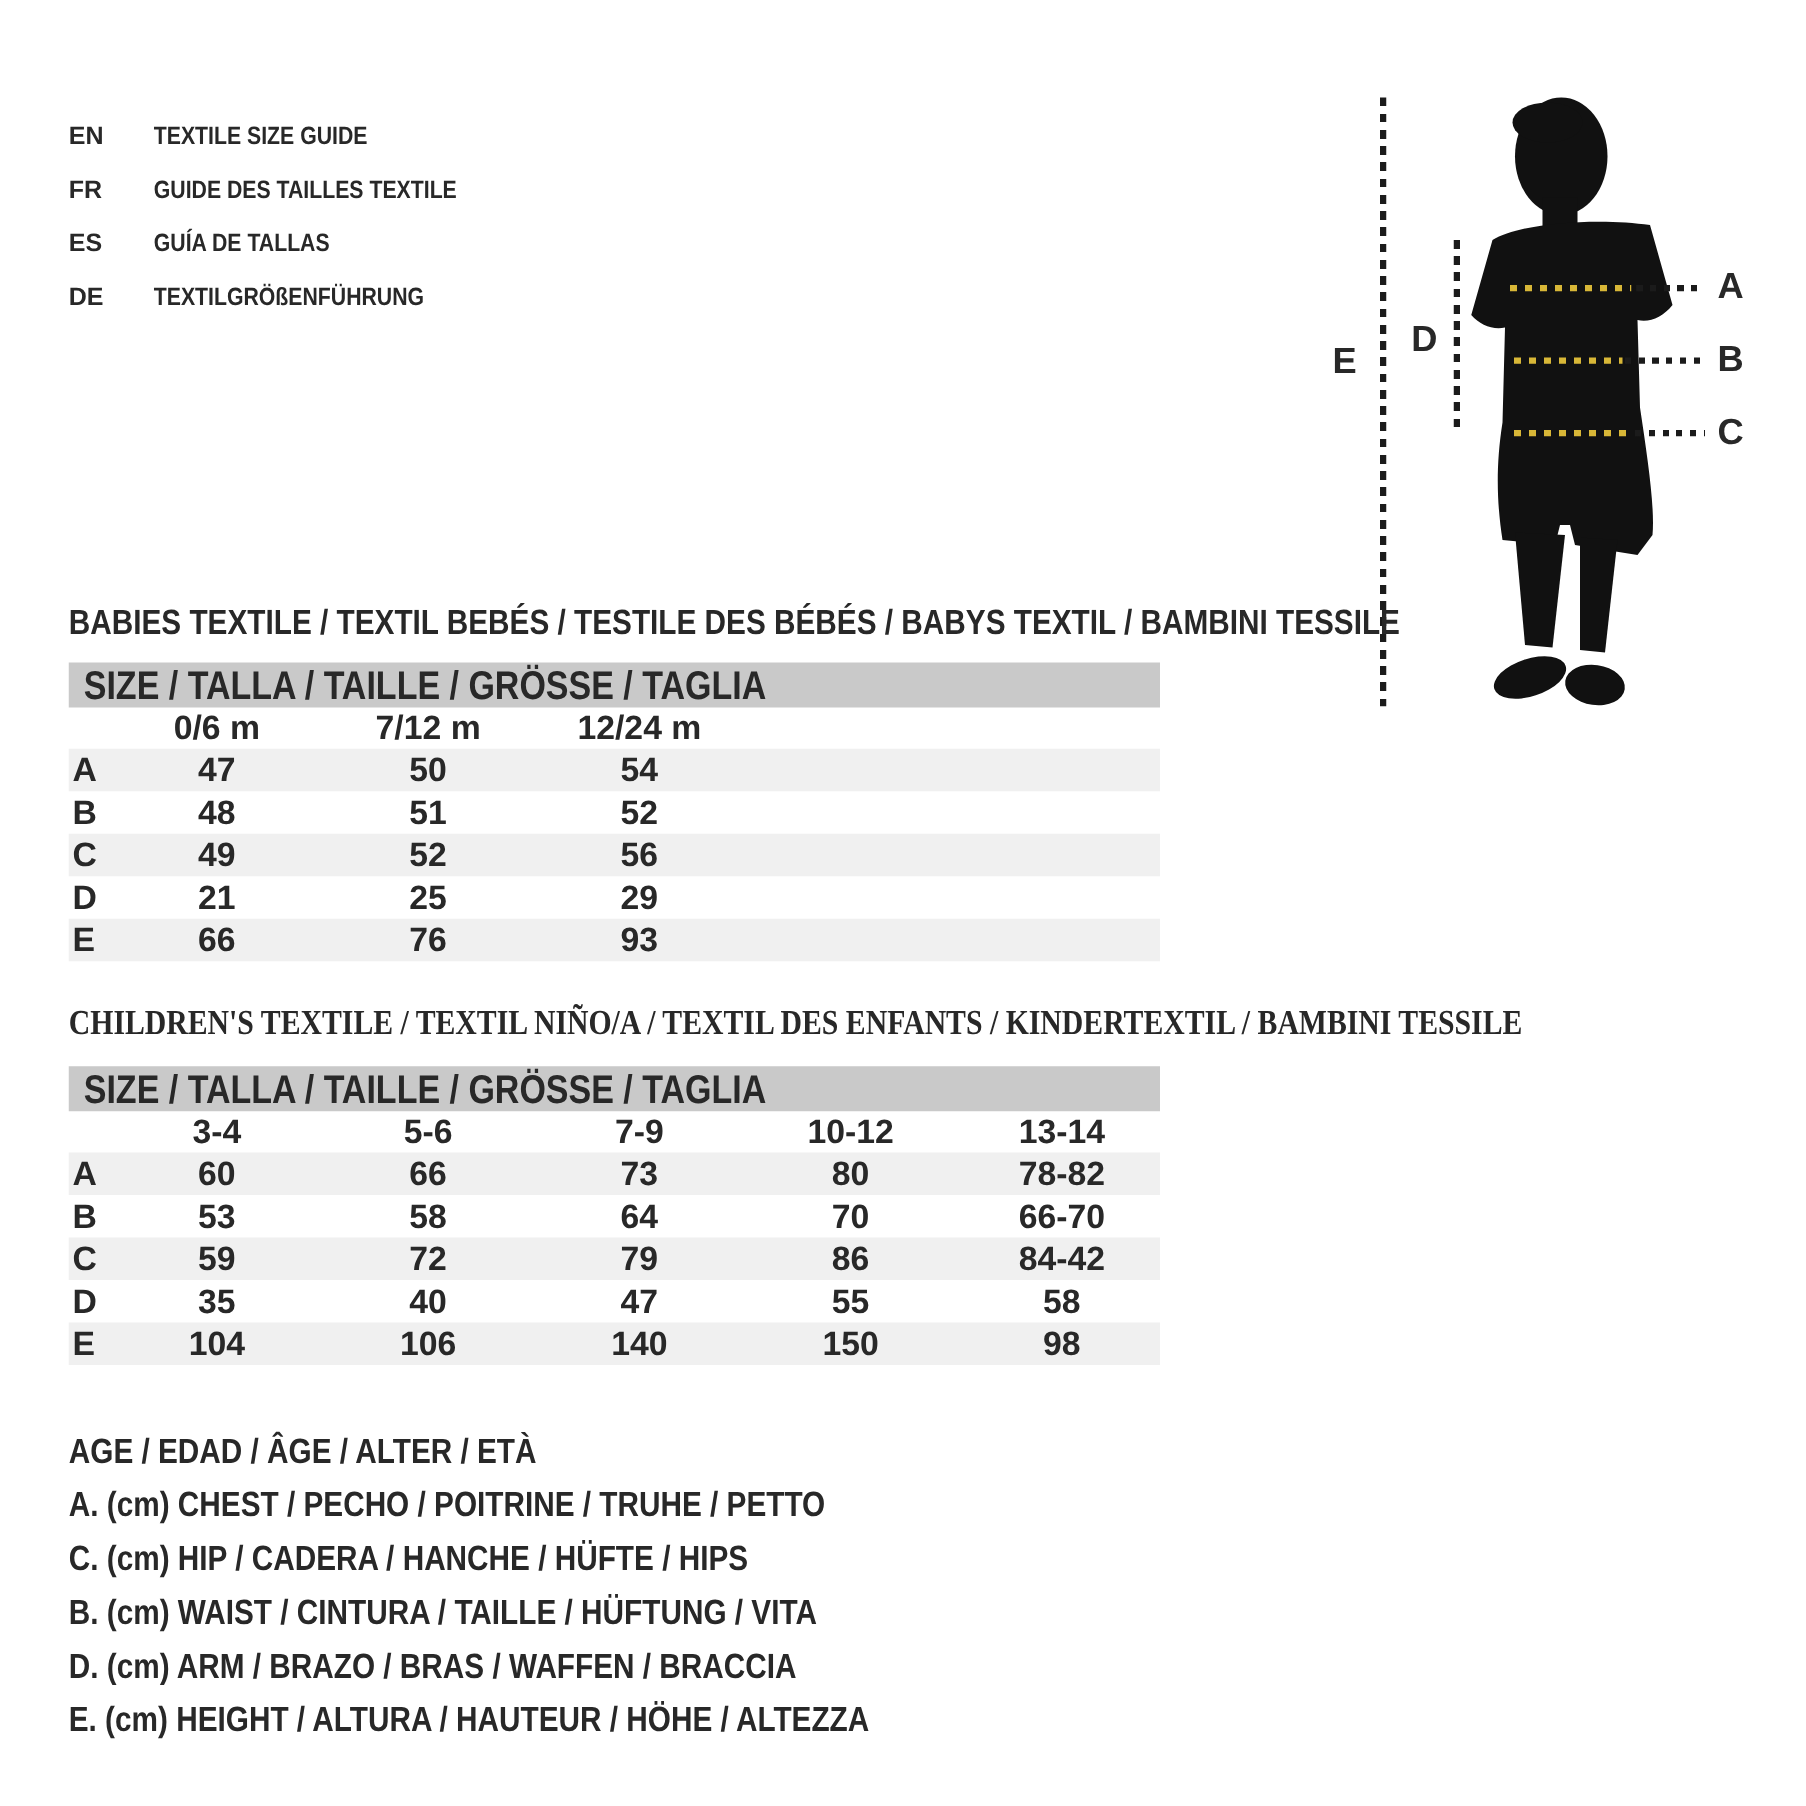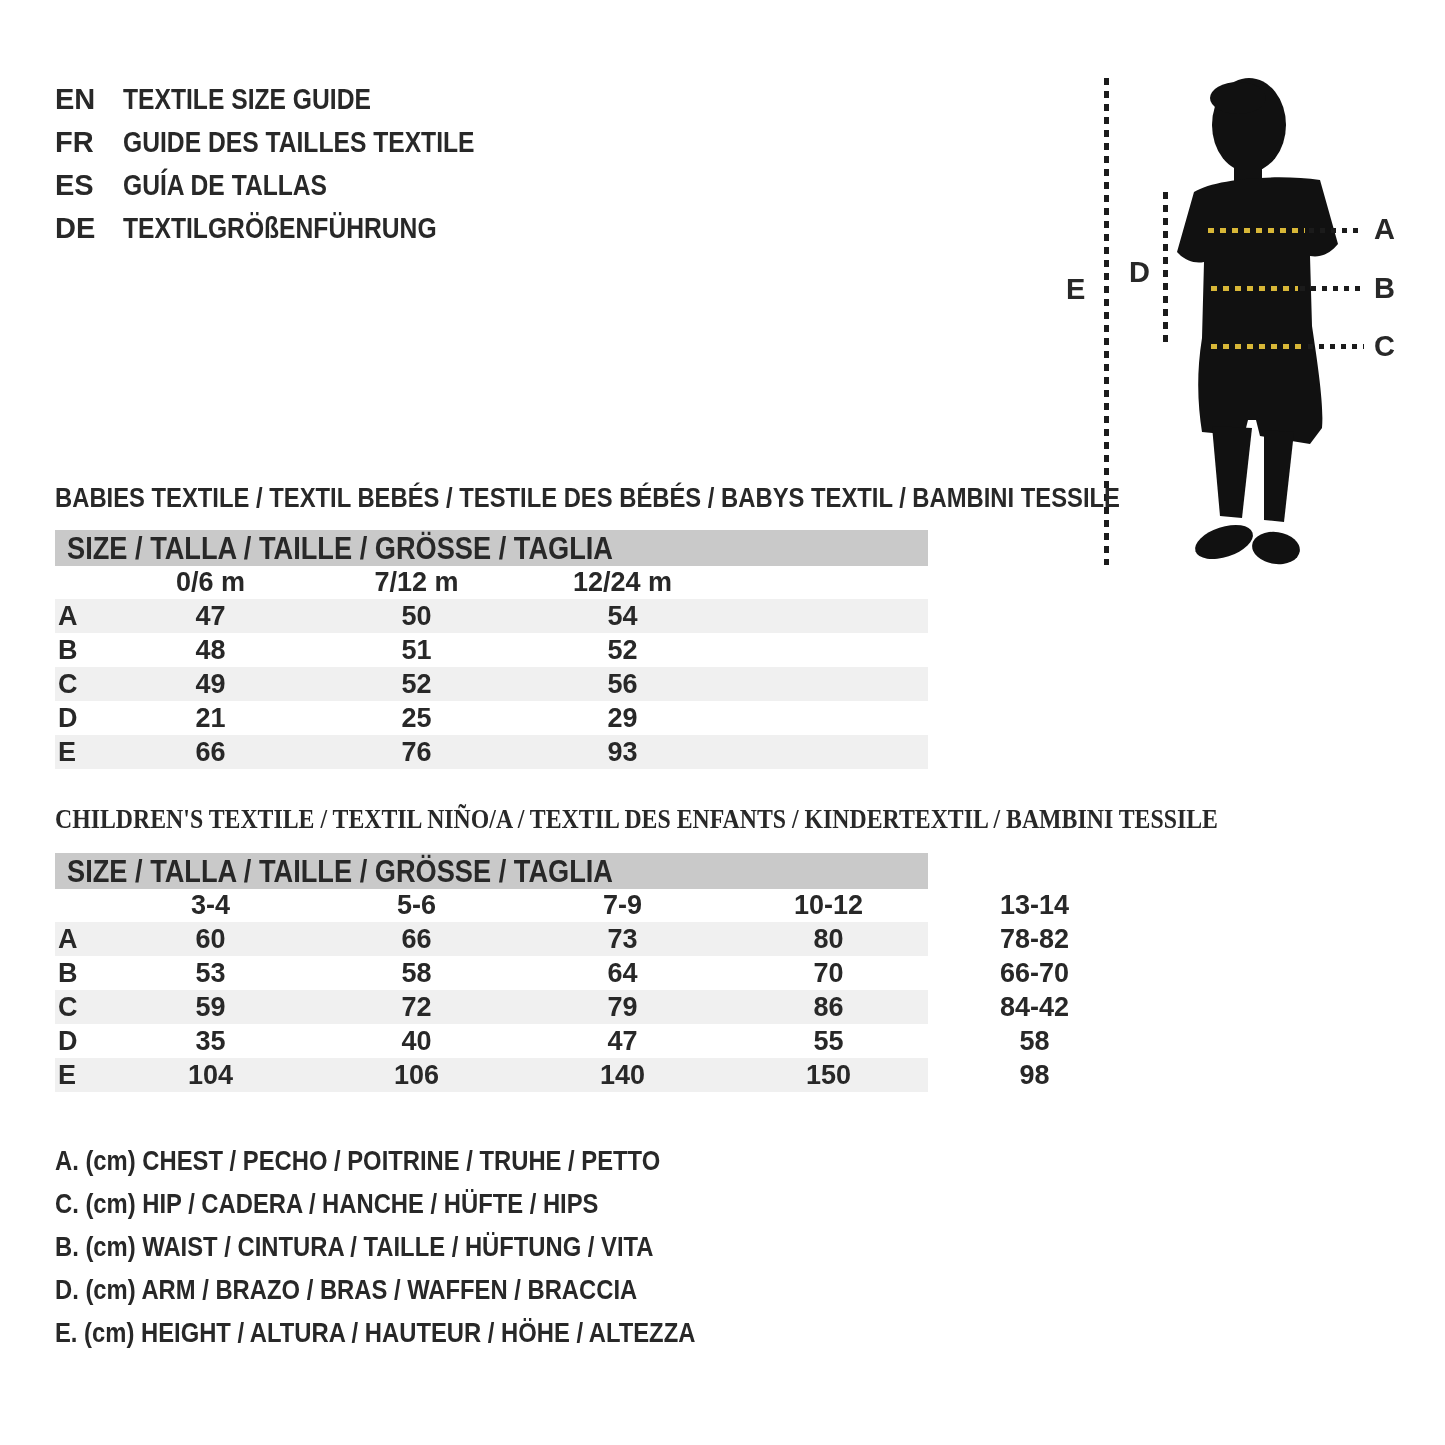--- a/index.html
+++ b/index.html
@@ -14,33 +14,33 @@
     color: #282828;
   }
   .cond {
     display: inline-block;
     transform: scaleX(0.85);
     transform-origin: 0 50%;
     white-space: nowrap;
   }
   
   .lang-block { position: absolute; left: 55px; top: 78px; }
-  .lang-row { display: flex; height: 43px; align-items: center; font-size: 29px; letter-spacing: 0px; }
+  .lang-row { display: flex; height: 43px; align-items: flex-end; font-size: 20px; letter-spacing: 0px; }
   .lang-code { width: 68px; flex: 0 0 68px; }
   
   .section-title { position: absolute; left: 55px; font-size: 28px; white-space: nowrap; }
   
   .size-table { position: absolute; left: 55px; width: 873px; }
   .size-bar {
     height: 36px; background: #c9c9c9;
     display: flex; align-items: center;
     padding-left: 12px; box-sizing: border-box;
     font-size: 32px;
   }
-  .t-row { display: flex; height: 34px; align-items: center; font-size: 27px; gap: 37px; }
+  .t-row { display: flex; height: 34px; align-items: center; font-size: 27px; }
   .t-row.head { height: 33px; }
   .t-row.stripe { background: #f0f0f0; }
   .cell-label { width: 34px; flex: 0 0 34px; padding-left: 3px; box-sizing: border-box; }
   .cell { width: 169px; flex: 0 0 169px; text-align: center; }
   
   .legend-block { position: absolute; left: 55px; top: 1139px; }
   .legend-line { height: 43px; display: flex; align-items: center; font-size: 28px; }
   
   .silhouette { position: absolute; left: 1172px; top: 76px; width: 175px; height: 494px; }
   .vline { position: absolute; width: 5px; background: repeating-linear-gradient(180deg, #1b1b1b 0 7px, transparent 7px 13px); }
@@ -216,20 +216,23 @@
       <span class="cell">104</span>
       <span class="cell">106</span>
       <span class="cell">140</span>
       <span class="cell">150</span>
       <span class="cell">98</span>
     </div>
   </div>
 
   <div class="legend-block">
     <div class="legend-line">
+      <span class="cond">AGE / EDAD / ÂGE / ALTER / ETÀ</span>
+    </div>
+    <div class="legend-line">
       <span class="cond">A. (cm) CHEST / PECHO / POITRINE / TRUHE / PETTO</span>
     </div>
     <div class="legend-line">
       <span class="cond">C. (cm) HIP / CADERA / HANCHE / HÜFTE / HIPS</span>
     </div>
     <div class="legend-line">
       <span class="cond">B. (cm) WAIST / CINTURA / TAILLE / HÜFTUNG / VITA</span>
     </div>
     <div class="legend-line">
       <span class="cond">D. (cm) ARM / BRAZO / BRAS / WAFFEN / BRACCIA</span>

